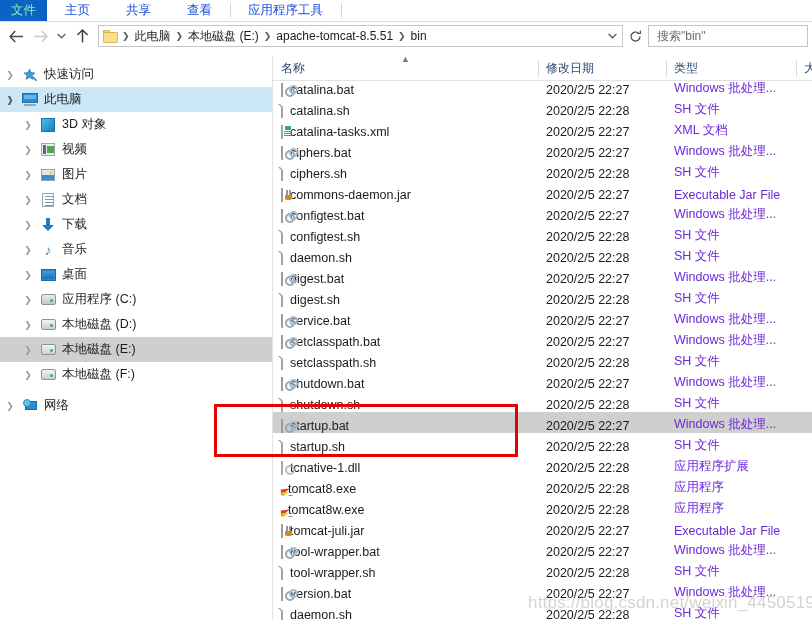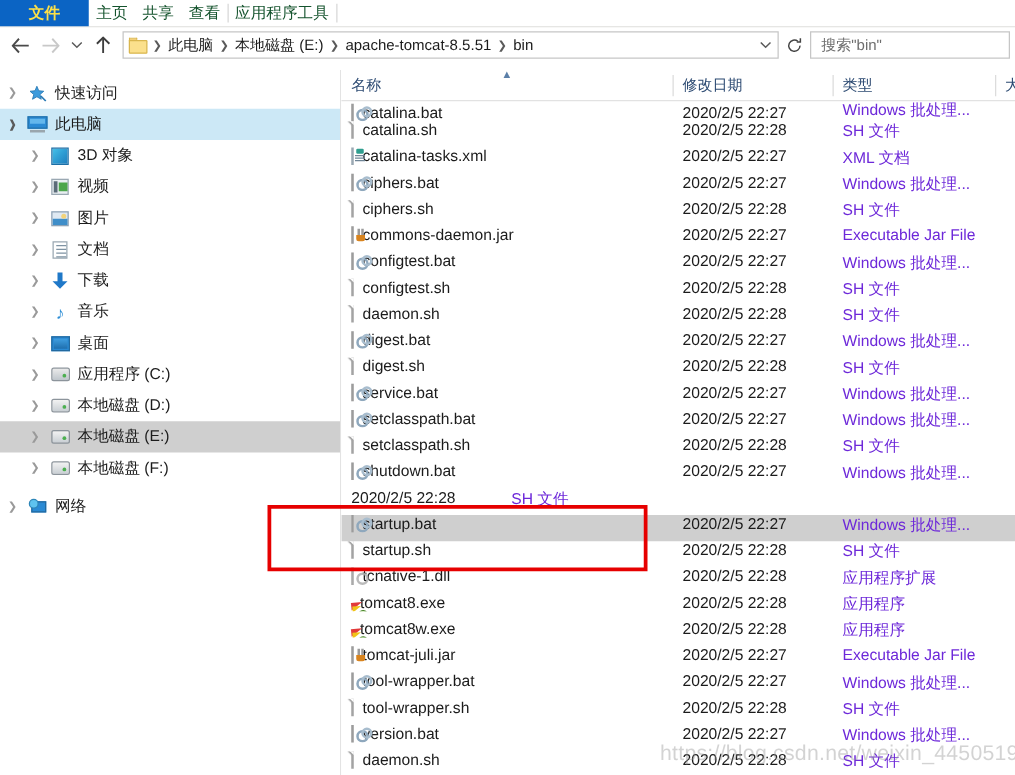--- a/index.html
+++ b/index.html
@@ -12,25 +12,25 @@
   }
   #app { position: relative; width: 812px; height: 620px; background:#fff; }
 
   
   .ribbon {
     height: 22px; display: flex; align-items: stretch;
     background: #ffffff; border-bottom: 1px solid #dededc;
   }
   .ribbon .tab {
     display: flex; align-items: center; justify-content: center;
-    padding: 0 6px; font-size: 12.5px; color: #14532d; white-space: nowrap;
+    padding: 0 18px; font-size: 12.5px; color: #1d4ed8; white-space: nowrap;
     position: relative;
   }
   .ribbon .tab.file {
-    background: #0b64c4; color: #fde047; padding: 0 23px; font-weight: 700;
+    background: #0b64c4; color: #86efac; padding: 0 11px; font-weight: 400;
   }
   .ribbon .tab.sep::before {
     content:""; position:absolute; left:0; top:3px; bottom:3px;
     width:1px; background:#d7d7d7;
   }
   .ribbon .tab-spacer { flex: 1; }
   .ribbon .endline {
     width:1px; background:#d7d7d7; margin:3px 0;
   }
 
@@ -156,21 +156,21 @@
   .c-date { width: 128px; }
   .c-type { width: 130px; }
   .c-size { width: 42px; }
   .sort-arrow {
     position:absolute; left: 50%; top: -1px; transform: translateX(-50%);
     font-size: 9px; color:#5b7fa8; line-height: 9px;
   }
 
   .rows { position:absolute; left:0; right:0; top:25px; bottom:0; overflow:hidden; }
   .row {
-    height: 21px; display:flex; align-items:flex-start; font-size: 12.5px; color:#1b1b1b;
+    height: 21px; display:flex; align-items:flex-end; font-size: 12.5px; color:#1b1b1b;
     white-space:nowrap;
   }
   .row.hover { background:#cfcfcf; }
   .cell { flex:none; display:flex; align-items:center; overflow:hidden; }
   .cell.name { width: 265px; padding-left: 8px; }
   .cell.date { width: 128px; padding-left: 8px; color:#1b1b1b; }
   .cell.type { width: 130px; padding-left: 8px; color:#6d28d9; }
   .cell.size { width: 42px; padding-left: 4px; justify-content:flex-end; padding-right:2px; color:#1b1b1b;}
   .fname { padding-left: 7px; }
 
@@ -605,20 +605,24 @@
           <div class="row">
             <span class="cell name">
               <span><span class="fico bat"></span></span>
               <span class="fname">shutdown.bat</span>
             </span>
             <span class="cell date">2020/2/5 22:27</span>
             <span class="cell type">Windows 批处理...</span>
             <span class="cell size"></span>
           </div>
           <div class="row">
+            <span class="cell name">
+              <span><span class="fico sh"></span></span>
+              <span class="fname">shutdown.sh</span>
+            </span>
             <span class="cell date">2020/2/5 22:28</span>
             <span class="cell type">SH 文件</span>
             <span class="cell size"></span>
           </div>
           <div class="row hover">
             <span class="cell name">
               <span><span class="fico bat"></span></span>
               <span class="fname">startup.bat</span>
             </span>
             <span class="cell date">2020/2/5 22:27</span>

